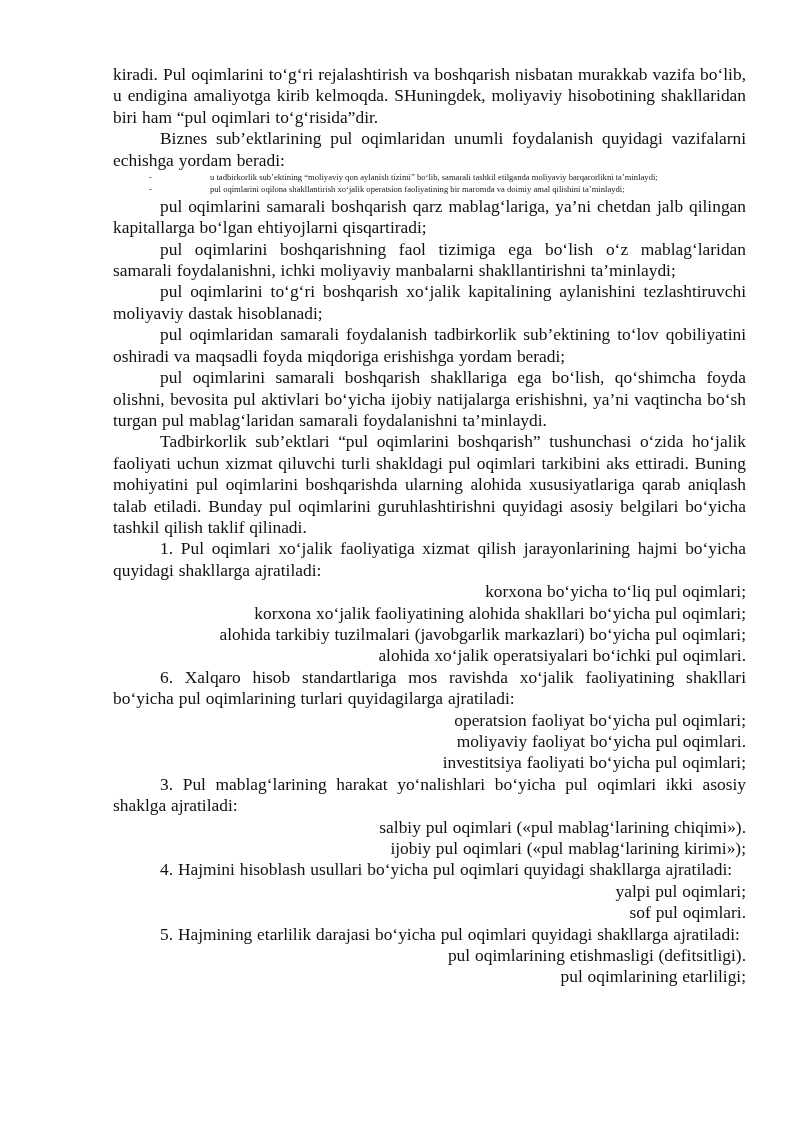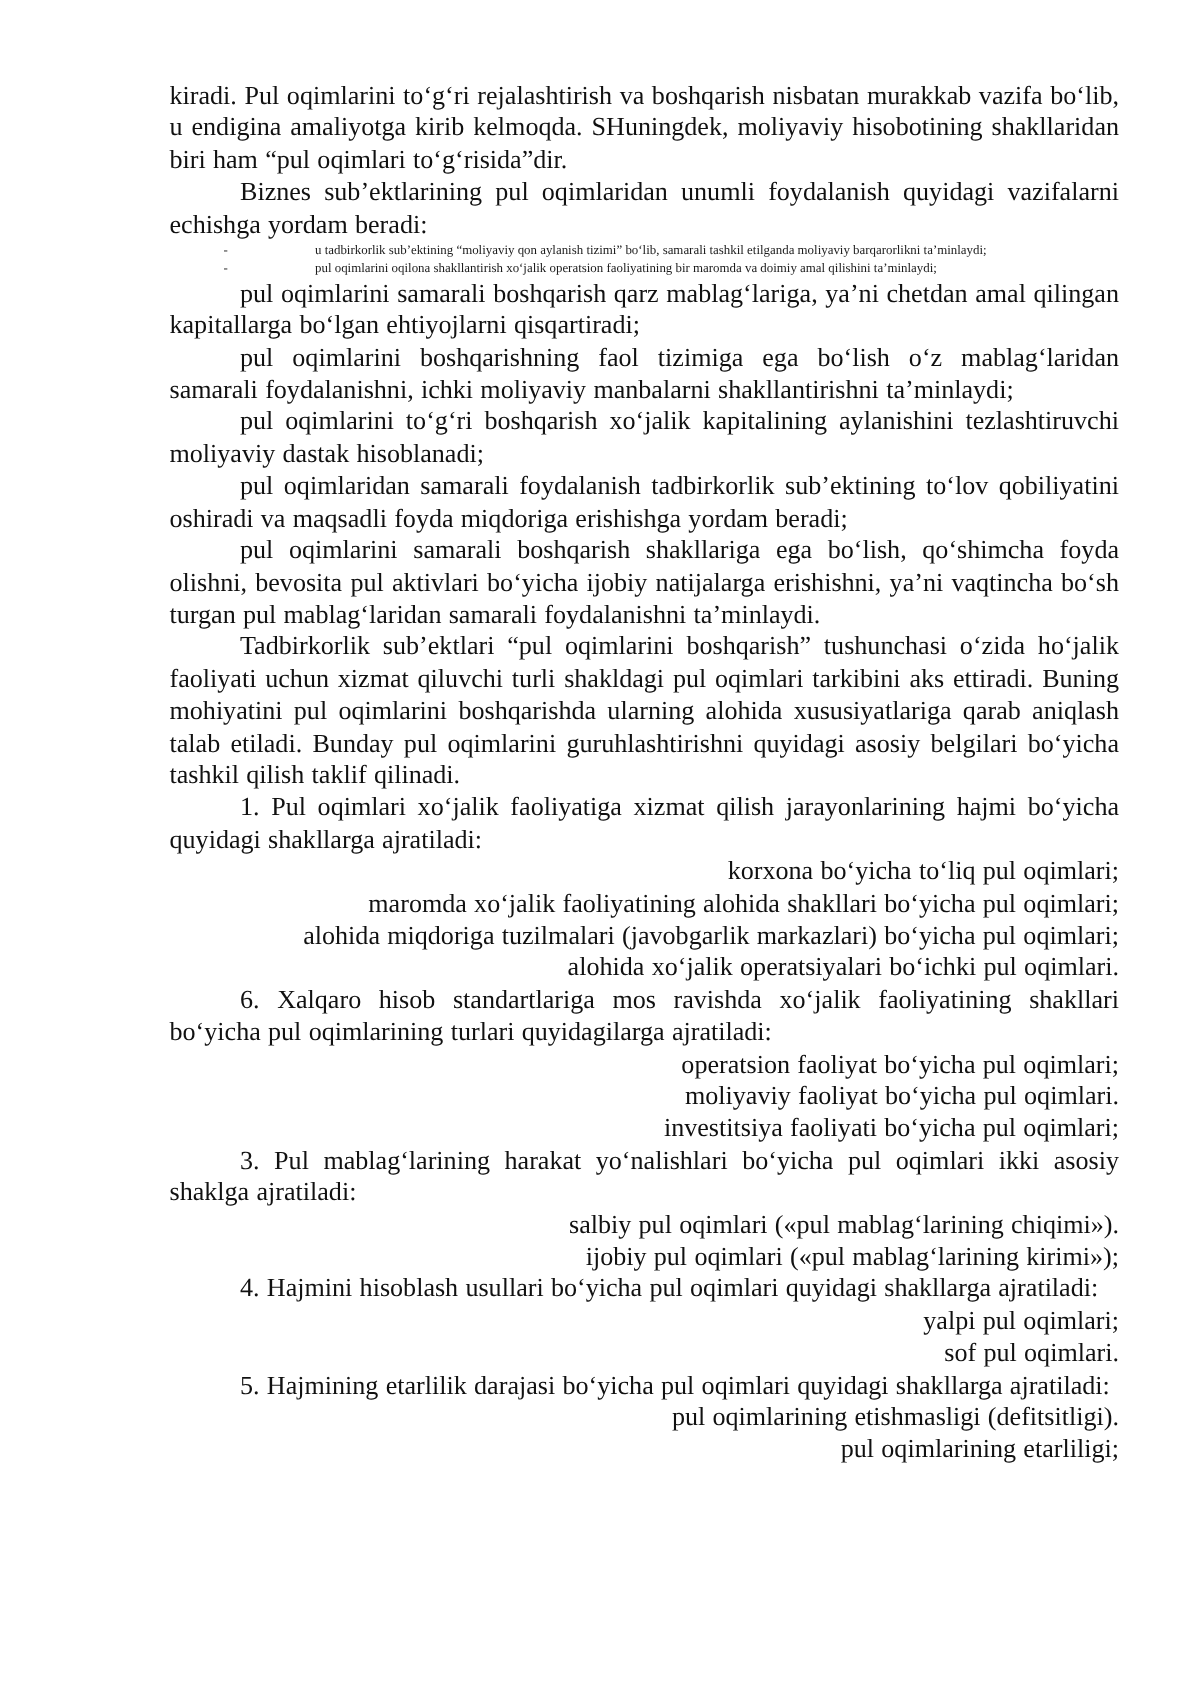--- a/index.html
+++ b/index.html
@@ -12,21 +12,21 @@
     width: 800px;
     height: 1131px;
     background: #ffffff;
     overflow: hidden;
     font-family: "Liberation Serif", "DejaVu Serif", serif;
     color: #111111;
   }
   .text-column {
     position: absolute;
     left: 113px;
-    top: 53px;
+    top: 64px;
     width: 633px;
   }
   .para {
     margin: 0;
     font-size: 17.4px;
     line-height: 21.4px;
     text-align: justify;
     text-justify: inter-word;
     word-spacing: 0.5px;
   }
@@ -64,31 +64,31 @@
 
     <div class="tiny-item">
       <span class="tiny-dash">-</span>
       <span>u tadbirkorlik sub’ektining “moliyaviy qon aylanish tizimi” bo‘lib, samarali tashkil etilganda moliyaviy barqarorlikni ta’minlaydi;</span>
     </div>
     <div class="tiny-item">
       <span class="tiny-dash">-</span>
       <span>pul oqimlarini oqilona shakllantirish xo‘jalik operatsion faoliyatining bir maromda va doimiy amal qilishini ta’minlaydi;</span>
     </div>
 
-    <p class="para indent">pul oqimlarini samarali boshqarish qarz mablag‘lariga, ya’ni chetdan amal qilingan kapitallarga bo‘lgan ehtiyojlarni qisqartiradi;</p>
+    <p class="para indent">pul oqimlarini samarali boshqarish qarz mablag‘lariga, ya’ni chetdan jalb qilingan kapitallarga bo‘lgan ehtiyojlarni qisqartiradi;</p>
     <p class="para indent">pul oqimlarini boshqarishning faol tizimiga ega bo‘lish o‘z mablag‘laridan samarali foydalanishni, ichki moliyaviy manbalarni shakllantirishni ta’minlaydi;</p>
     <p class="para indent">pul oqimlarini to‘g‘ri boshqarish xo‘jalik kapitalining aylanishini tezlashtiruvchi moliyaviy dastak hisoblanadi;</p>
     <p class="para indent">pul oqimlaridan samarali foydalanish tadbirkorlik sub’ektining to‘lov qobiliyatini oshiradi va maqsadli foyda miqdoriga erishishga yordam beradi;</p>
     <p class="para indent">pul oqimlarini samarali boshqarish shakllariga ega bo‘lish, qo‘shimcha foyda olishni, bevosita pul aktivlari bo‘yicha ijobiy natijalarga erishishni, ya’ni vaqtincha bo‘sh turgan pul mablag‘laridan samarali foydalanishni ta’minlaydi.</p>
     <p class="para indent">Tadbirkorlik sub’ektlari “pul oqimlarini boshqarish” tushunchasi o‘zida ho‘jalik faoliyati uchun xizmat qiluvchi turli shakldagi pul oqimlari tarkibini aks ettiradi. Buning mohiyatini pul oqimlarini boshqarishda ularning alohida xususiyatlariga qarab aniqlash talab etiladi. Bunday pul oqimlarini guruhlashtirishni quyidagi asosiy belgilari bo‘yicha tashkil qilish taklif qilinadi.</p>
 
     <p class="para indent">1. Pul oqimlari xo‘jalik faoliyatiga xizmat qilish jarayonlarining hajmi bo‘yicha quyidagi shakllarga ajratiladi:</p>
     <p class="para listline">korxona bo‘yicha to‘liq pul oqimlari;</p>
-    <p class="para listline">maromda xo‘jalik faoliyatining alohida shakllari bo‘yicha pul oqimlari;</p>
-    <p class="para listline">alohida miqdoriga tuzilmalari (javobgarlik markazlari) bo‘yicha pul oqimlari;</p>
+    <p class="para listline">korxona xo‘jalik faoliyatining alohida shakllari bo‘yicha pul oqimlari;</p>
+    <p class="para listline">alohida tarkibiy tuzilmalari (javobgarlik markazlari) bo‘yicha pul oqimlari;</p>
     <p class="para listline">alohida xo‘jalik operatsiyalari bo‘ichki pul oqimlari.</p>
 
     <p class="para indent">6. Xalqaro hisob standartlariga mos ravishda xo‘jalik faoliyatining shakllari bo‘yicha pul oqimlarining turlari quyidagilarga ajratiladi:</p>
     <p class="para listline">operatsion faoliyat bo‘yicha pul oqimlari;</p>
     <p class="para listline">moliyaviy faoliyat bo‘yicha pul oqimlari.</p>
     <p class="para listline">investitsiya faoliyati bo‘yicha pul oqimlari;</p>
 
     <p class="para indent">3. Pul mablag‘larining harakat yo‘nalishlari bo‘yicha pul oqimlari ikki asosiy shaklga ajratiladi:</p>
     <p class="para listline">salbiy pul oqimlari («pul mablag‘larining chiqimi»).</p>
     <p class="para listline">ijobiy pul oqimlari («pul mablag‘larining kirimi»);</p>

